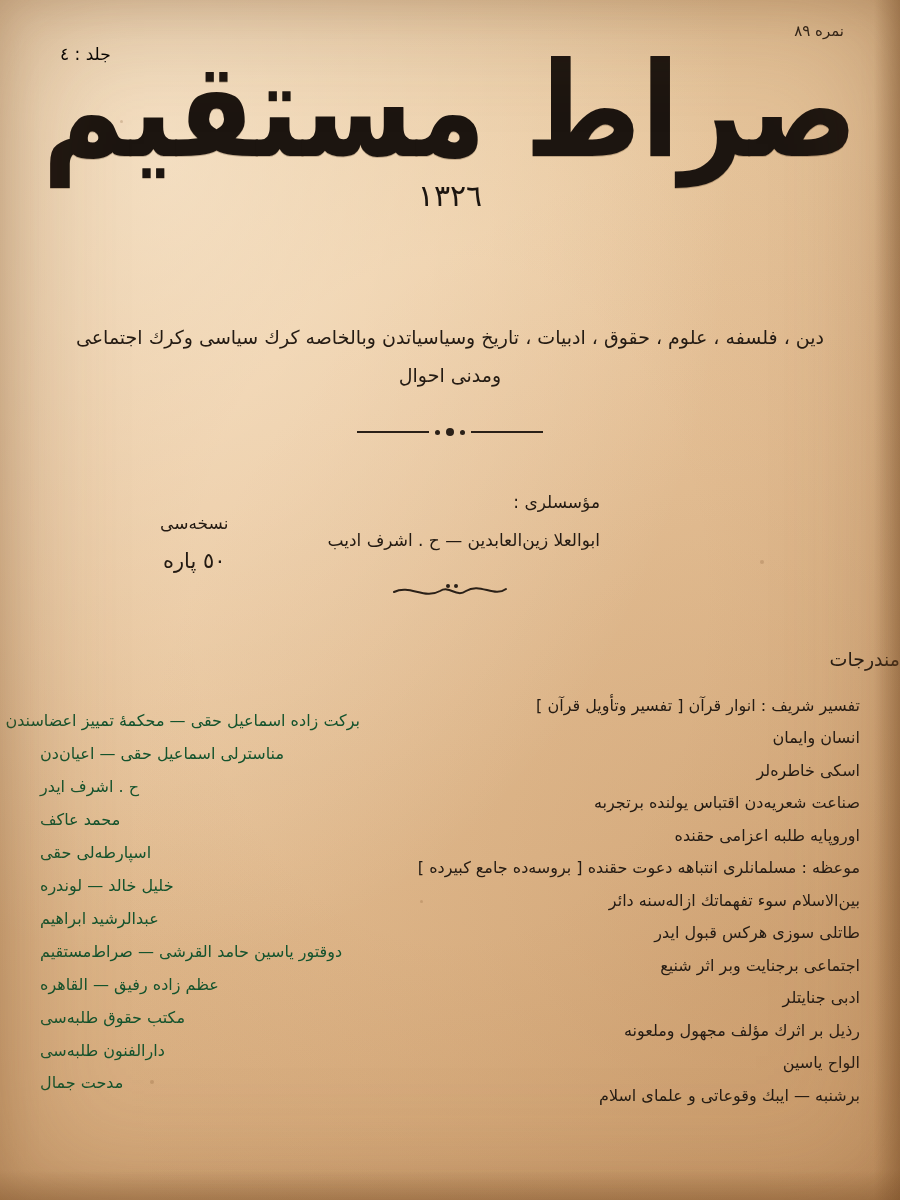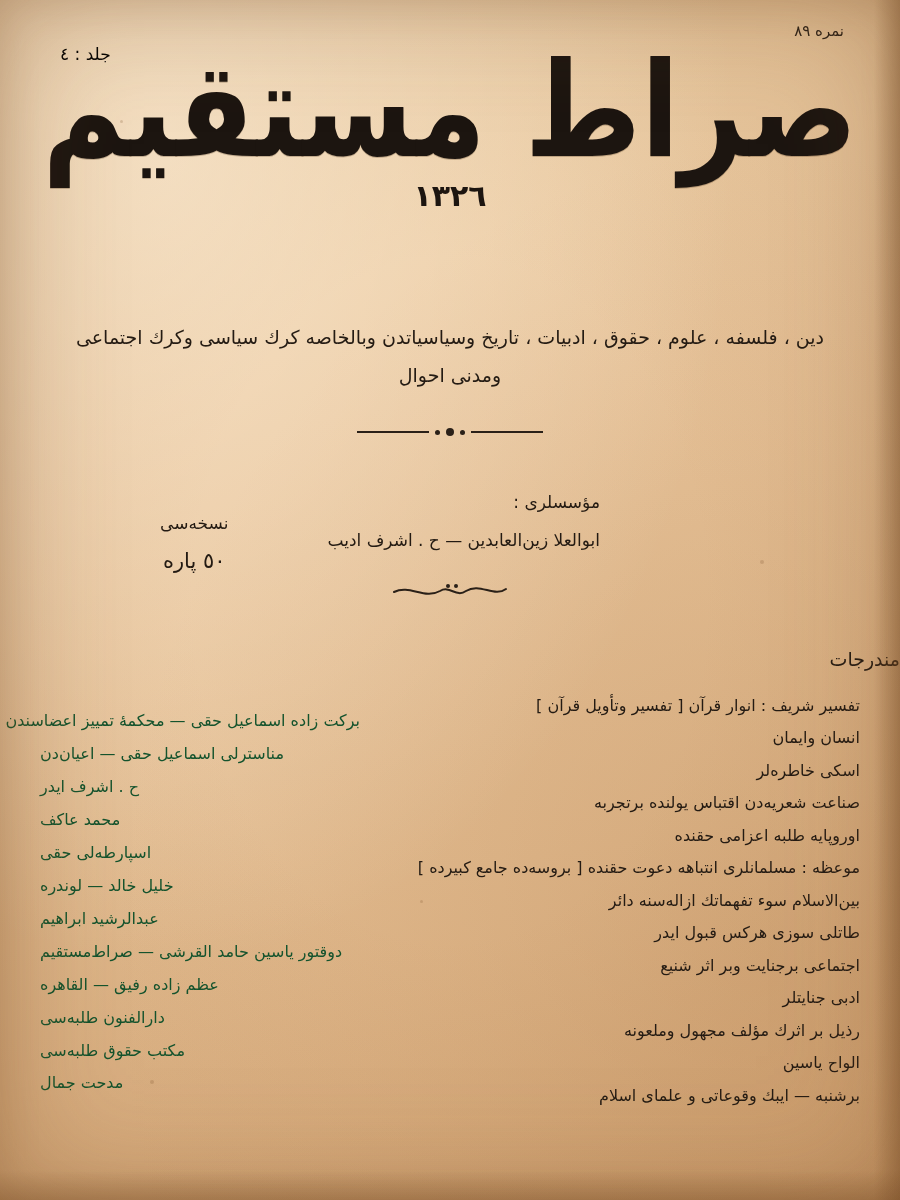--- a/index.html
+++ b/index.html
@@ -82,21 +82,21 @@
     line-height: 1.05;
     font-weight: bold;
     color: #1c1510;
     letter-spacing: -6px;
     text-shadow: 0 1px 0 rgba(60,35,10,0.25);
     transform: scaleY(1.18);
   }
   .masthead-year {
     margin-top: 8px;
     font-size: 30px;
-    font-weight: bold;
+    font-weight: normal;
     color: #1c1510;
     letter-spacing: 5px;
   }
 
   
   .subtitle {
     position: absolute;
     top: 318px;
     left: 70px;
     right: 70px;
@@ -266,22 +266,22 @@
   <div class="authors">
     <div>بركت زاده اسماعيل حقى — محكمهٔ تمييز اعضاسندن</div>
     <div>مناسترلى اسماعيل حقى — اعيان‌دن</div>
     <div>ح . اشرف ايدر</div>
     <div>محمد عاكف</div>
     <div>اسپارطه‌لى حقى</div>
     <div>خليل خالد — لوندره</div>
     <div>عبدالرشيد ابراهيم</div>
     <div>دوقتور ياسين حامد القرشى — صراط‌مستقيم</div>
     <div>عظم زاده رفيق — القاهره</div>
+    <div>مكتب حقوق طلبه‌سى</div>
     <div>دارالفنون طلبه‌سى</div>
-    <div>مكتب حقوق طلبه‌سى</div>
     <div>مدحت جمال</div>
   </div>
 
 </div>
 
 <div class="speck" style="top:120px; left:120px; width:3px; height:3px;"></div>
 <div class="speck" style="top:560px; left:760px; width:4px; height:4px;"></div>
 <div class="speck" style="top:900px; left:420px; width:3px; height:3px;"></div>
 <div class="speck" style="top:1080px; left:150px; width:4px; height:4px;"></div>
 

